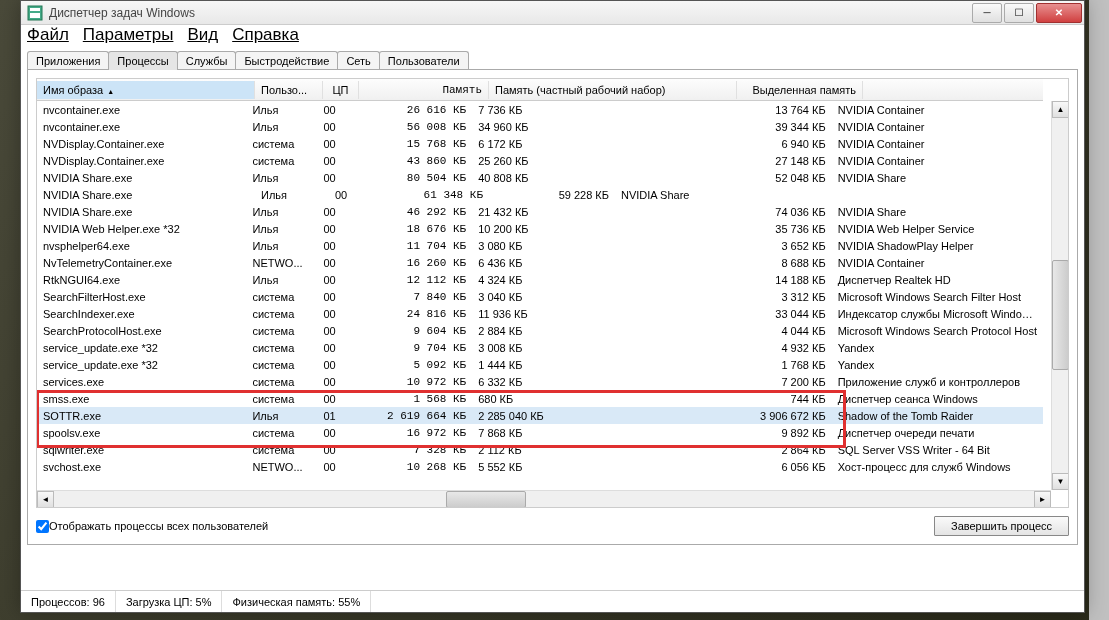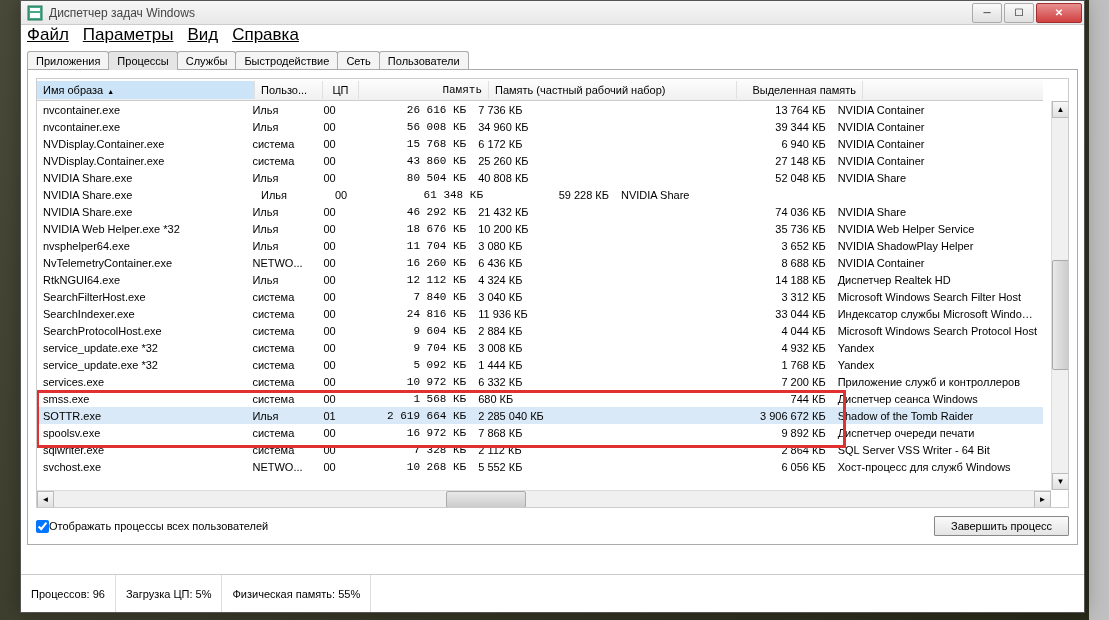--- a/index.html
+++ b/index.html
@@ -43,21 +43,21 @@
 .hscroll .track { flex: 1; position: relative; }
 .hscroll .thumb { position: absolute; left: 40%; top: 0; width: 80px; height: 17px; background: linear-gradient(#e8e8e8,#ccc); border: 1px solid #aaa; border-radius: 2px; }
 .vscroll { position: absolute; top: 22px; right: 0; bottom: 17px; width: 17px; background: #f0f0f0; border-left: 1px solid #ddd; display: flex; flex-direction: column; }
 .vscroll .arrow { width: 17px; height: 17px; background: linear-gradient(#f8f8f8,#e0e0e0); border: 1px solid #bbb; display: flex; align-items: center; justify-content: center; font-size: 8px; cursor: pointer; }
 .vscroll .track { flex: 1; position: relative; }
 .vscroll .thumb { position: absolute; top: 40%; left: 0; width: 17px; height: 110px; background: linear-gradient(90deg,#e8e8e8,#ccc); border: 1px solid #aaa; border-radius: 2px; }
 .below { display: flex; justify-content: space-between; align-items: center; margin-top: 8px; font-size: 11px; }
 .chk { display: flex; }
 .chk input { width: 13px; height: 13px; }
 .end-btn { padding: 3px 16px; font-size: 11px; border: 1px solid #888; border-radius: 1px; background: linear-gradient(#fafafa,#e4e4e4); cursor: pointer; }
-.statusbar { position: absolute; bottom: 0; left: 0; right: 0; height: 38px; border-top: 1px solid #ccc; display: flex; align-items: center; font-size: 11px; }
+.statusbar { position: absolute; bottom: 0; left: 0; right: 0; height: 22px; border-top: 1px solid #ccc; display: flex; align-items: center; font-size: 11px; }
 .statusbar .cell { padding: 0 10px; border-right: 1px solid #ddd; height: 100%; display: flex; align-items: center; }
 .sort-arrow { font-size: 7px; margin-left: 4px; }
 </style>
 </head>
 <body>
 <div class="backdrop"></div>
 <div class="backdrop-right"></div>
 
 <div class="window">
   <div class="titlebar">

